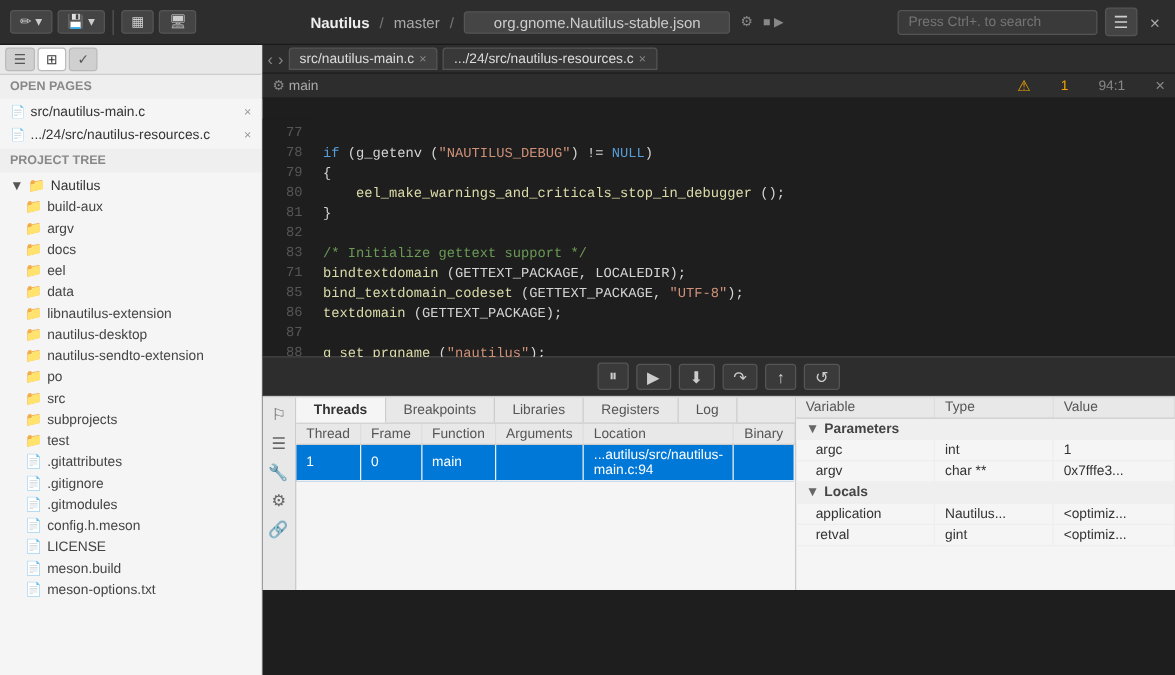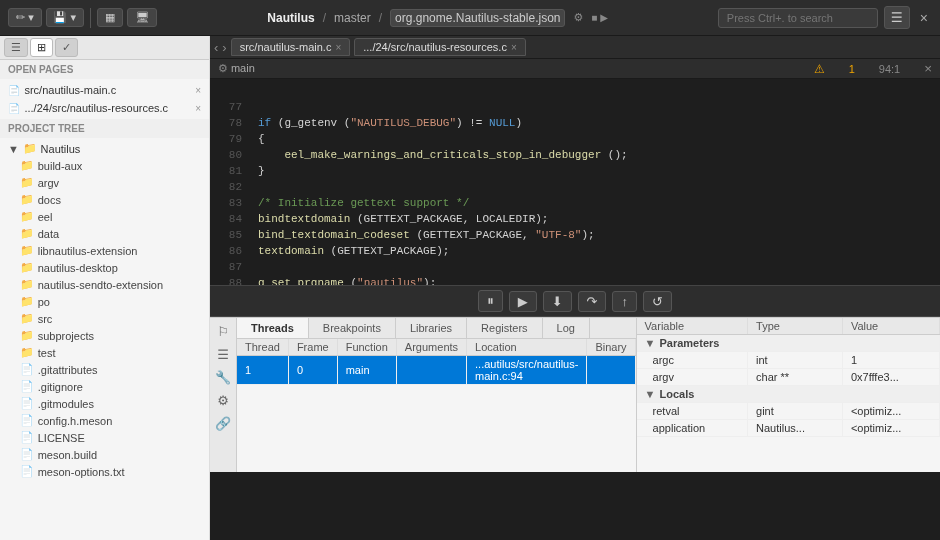--- a/index.html
+++ b/index.html
@@ -20,21 +20,21 @@
       display: flex; align-items: center; gap: 3px;
     }
     .separator { width: 1px; height: 20px; background: #555; margin: 0 2px; }
     .tab-bar-title {
       flex: 1; display: flex; align-items: center; justify-content: center;
       gap: 8px; color: #ccc; font-size: 12px;
     }
     .tab-bar-title .proj-name { font-weight: bold; color: #eee; }
     .tab-bar-title .sep { color: #777; }
     .tab-bar-title .branch { color: #aaa; }
-    .tab-bar-title .file { color: #ccc; background: #454545; border: 1px solid #555; border-radius: 3px; padding: 1px 4px; }
+    .tab-bar-title .file { color: #ccc; background: #454545; border: 1px solid #555; border-radius: 3px; padding: 1px 23px; }
     .search-box {
       background: #3a3a3a; border: 1px solid #555; border-radius: 3px;
       color: #aaa; font-size: 11px; padding: 3px 8px; width: 160px;
     }
     .hamburger-btn {
       background: #444; border: 1px solid #555; border-radius: 3px;
       color: #ccc; padding: 3px 6px; cursor: pointer;
     }
     .close-btn {
       background: transparent; border: none; color: #aaa; cursor: pointer;
@@ -361,21 +361,21 @@
 
     <div class="code-editor" style="height:190px;max-height:190px;">
       <div class="line-numbers">
         <div>77</div>
           <div>78</div>
           <div>79</div>
           <div>80</div>
         <div>81</div>
           <div>82</div>
           <div>83</div>
-          <div>84</div>
+          <div>71</div>
         <div>85</div>
           <div>86</div>
           <div>87</div>
           <div>88</div>
 
       </div>
       <div class="code-content">
 <span class="line"><span class="kw">if</span> (g_getenv (<span class="str">"NAUTILUS_DEBUG"</span>) != <span class="kw">NULL</span>)</span>
 <span class="line">{</span>
 <span class="line">    <span class="fn">eel_make_warnings_and_criticals_stop_in_debugger</span> ();</span>
@@ -496,27 +496,27 @@
                   <td class="indent">argv</td>
                   <td>char **</td>
                   <td>0x7fffe3...</td>
                 </tr>
                 <tr class="vars-section">
                   <td colspan="3">
                     <span class="expand-arrow">▼</span>Locals
                   </td>
                 </tr>
                 <tr>
+                  <td class="indent">application</td>
+                  <td>Nautilus...</td>
+                  <td>&lt;optimiz...</td>
+                </tr>
+                <tr>
                   <td class="indent">retval</td>
                   <td>gint</td>
-                  <td>&lt;optimiz...</td>
-                </tr>
-                <tr>
-                  <td class="indent">application</td>
-                  <td>Nautilus...</td>
                   <td>&lt;optimiz...</td>
                 </tr>
               </tbody>
             </table>
           </div>
         </div>
       </div>
     </div>
   </div>
 </div>

